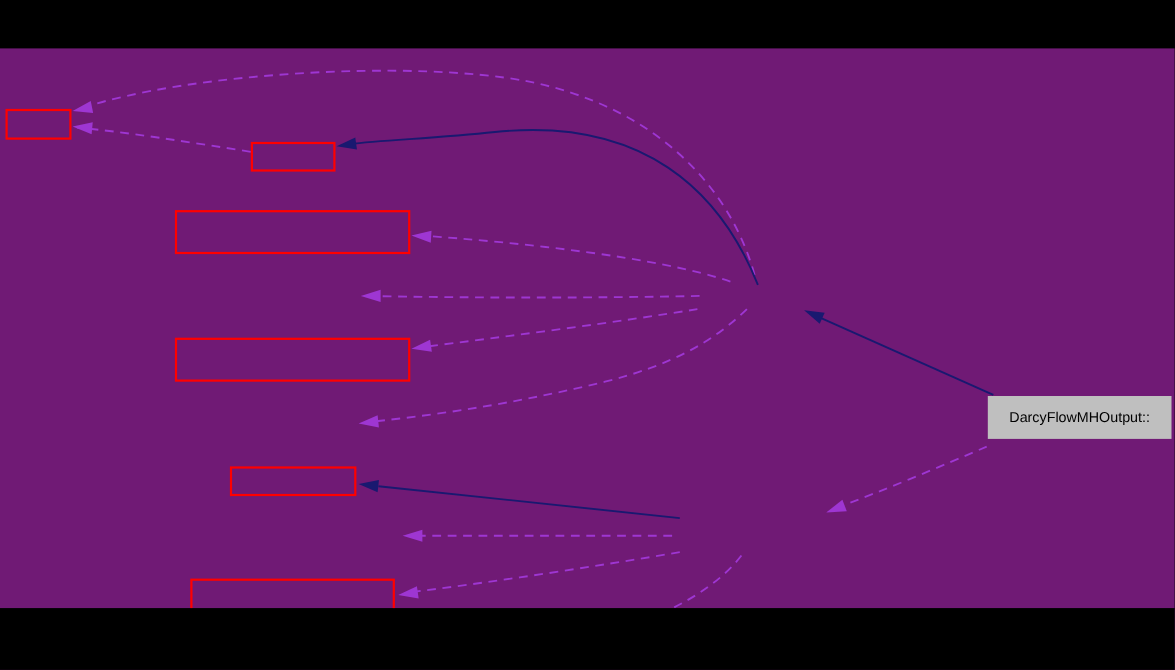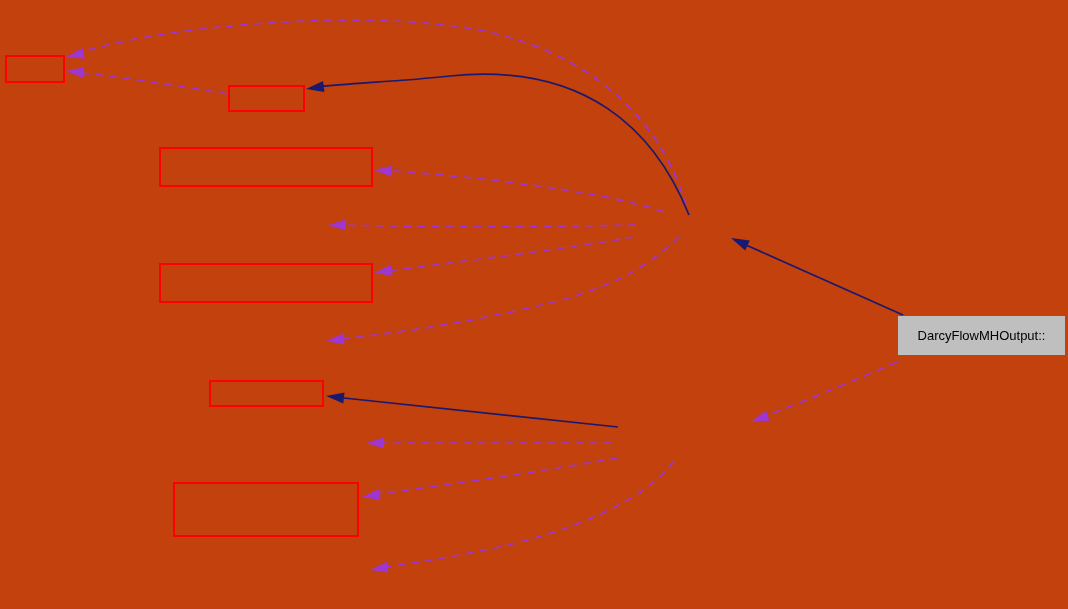--- a/index.html
+++ b/index.html
@@ -1,21 +1,22 @@
 <!DOCTYPE html>
 <html><head>
 <meta charset="utf-8">
 <style>
   html,body{margin:0;padding:0;background:#000;}
   .stage{
     position:relative;
-    width:1068px;height:609px;
-    background:#c2410c;
+    width:1068px;height:509px;
+    background:#701a75;
     overflow:hidden;
     font-family:"Liberation Sans", sans-serif;
+    margin-top:44px;
   }
   .edges{position:absolute;left:0;top:0;width:1068px;height:609px;}
   .usage{fill:none;stroke:#9e36d2;stroke-width:1.7;stroke-dasharray:8 6;}
   .usage-head{fill:#9e36d2;stroke:none;}
   .inherit{fill:none;stroke:#191970;stroke-width:1.7;}
   .inherit-head{fill:#191970;stroke:none;}
   .rednode{
     position:absolute;
     border:2px solid #ff0000;
     background:transparent;

